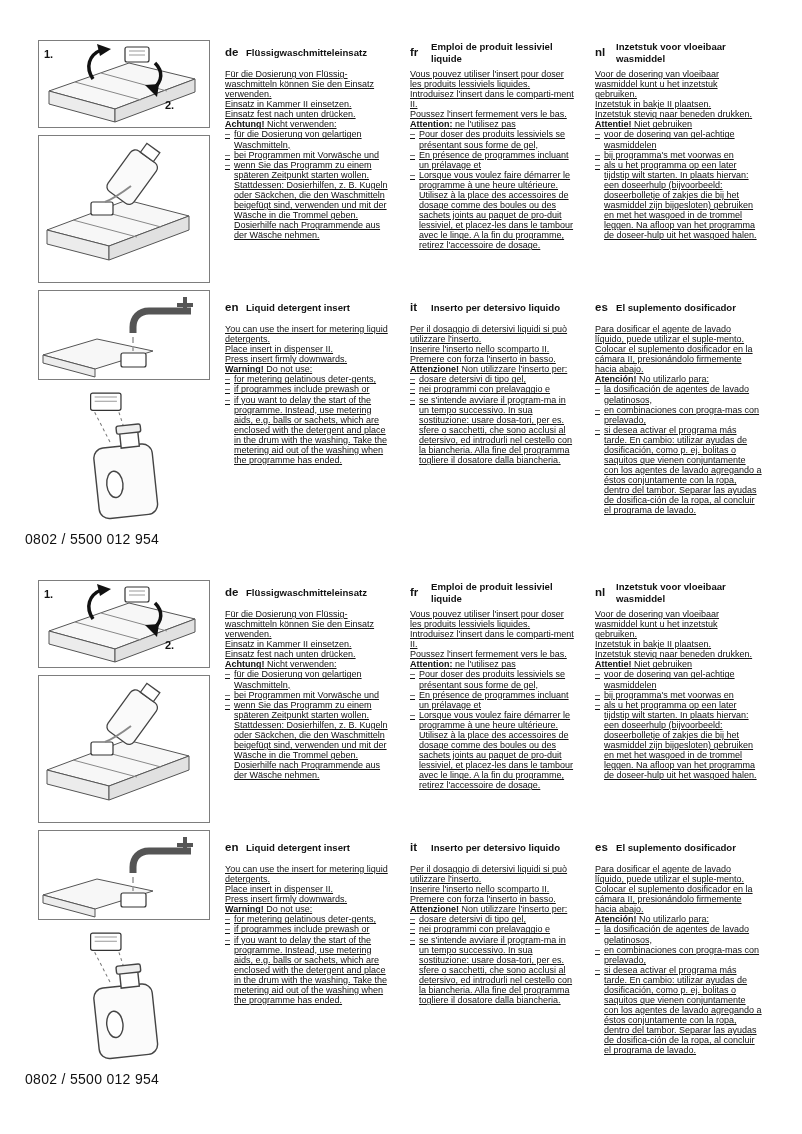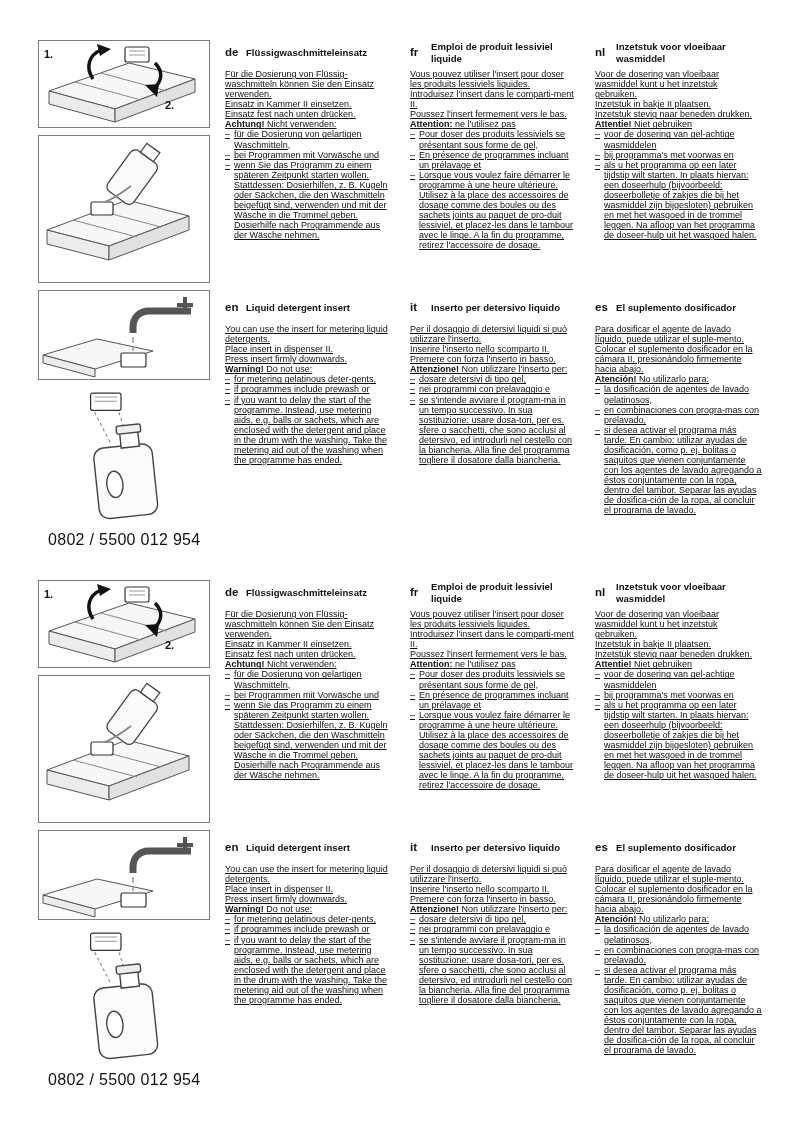--- a/index.html
+++ b/index.html
@@ -26,21 +26,21 @@
   .colhead { display:flex; align-items:center; min-height:25px; margin-bottom:4px; }
   .langtag { font-weight:700; font-size:11.5px; line-height:1.05; flex:0 0 21px; width:21px; }
   .coltitle { font-weight:700; font-size:9.6px; line-height:1.18; }
   .colbody { font-size:9px; line-height:1.12;text-decoration:underline; }
   .colbody p { margin:0; }
   .warn .wb { font-weight:700; }
   .li { display:flex; }
   .dash { flex:0 0 9px; width:9px; }
   .litext { flex:1; }
 
-  .foot { position:absolute; left:48px; top:531px; font-size:16px; letter-spacing:0.3px; color:#111; }
+  .foot { position:absolute; left:25px; top:531px; font-size:14px; letter-spacing:0.3px; color:#111; }
 </style>
 </head>
 <body>
 
 <div class="page">
 
   <section class="half half-top">
 
     <div class="figcol">
 

